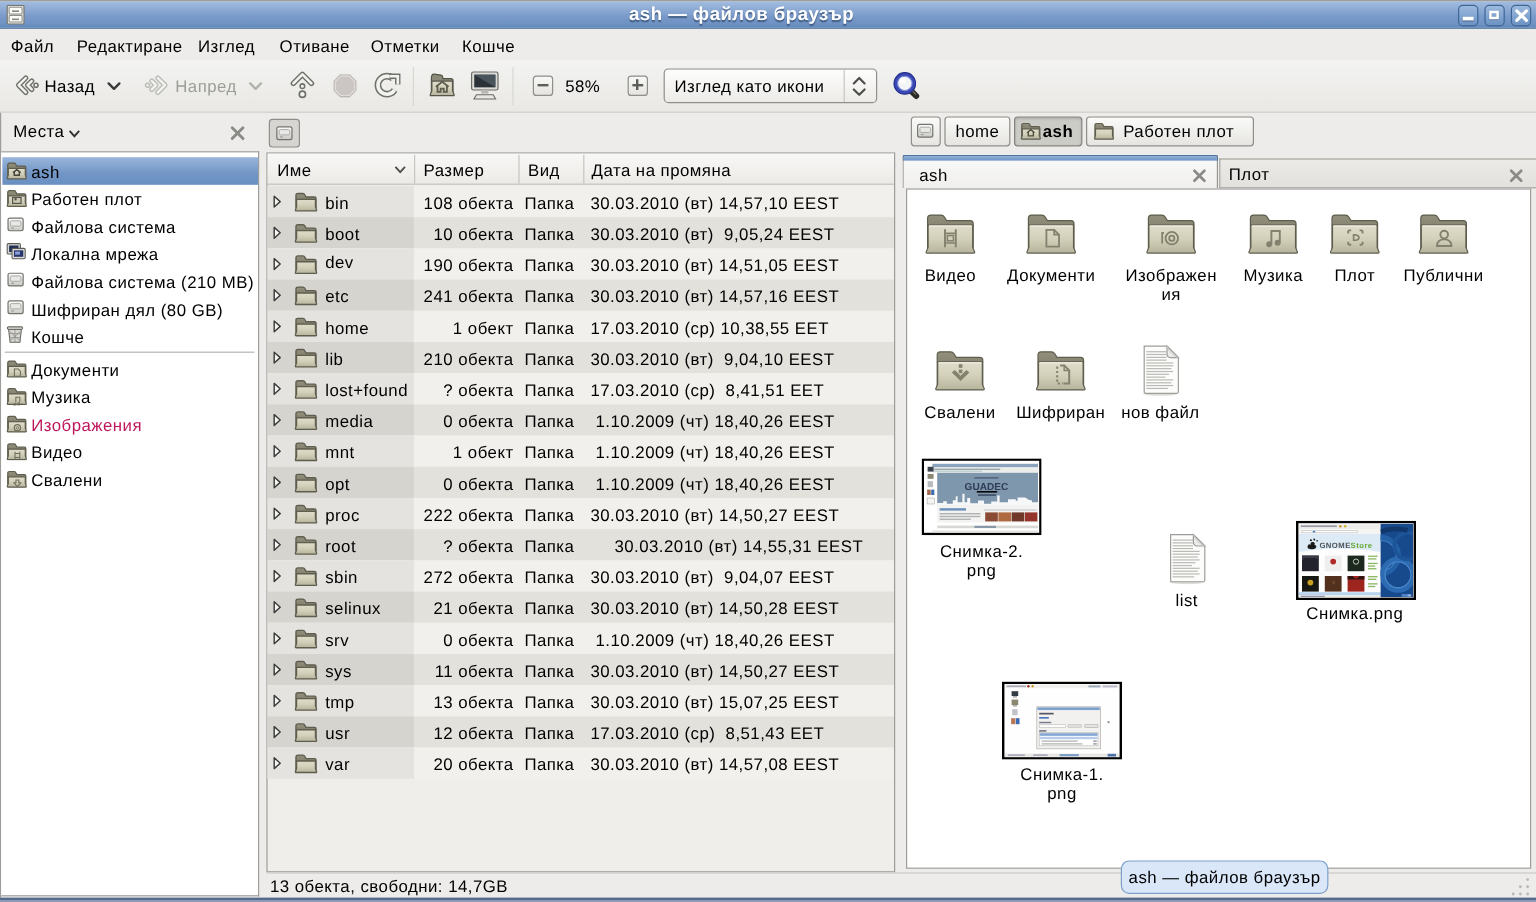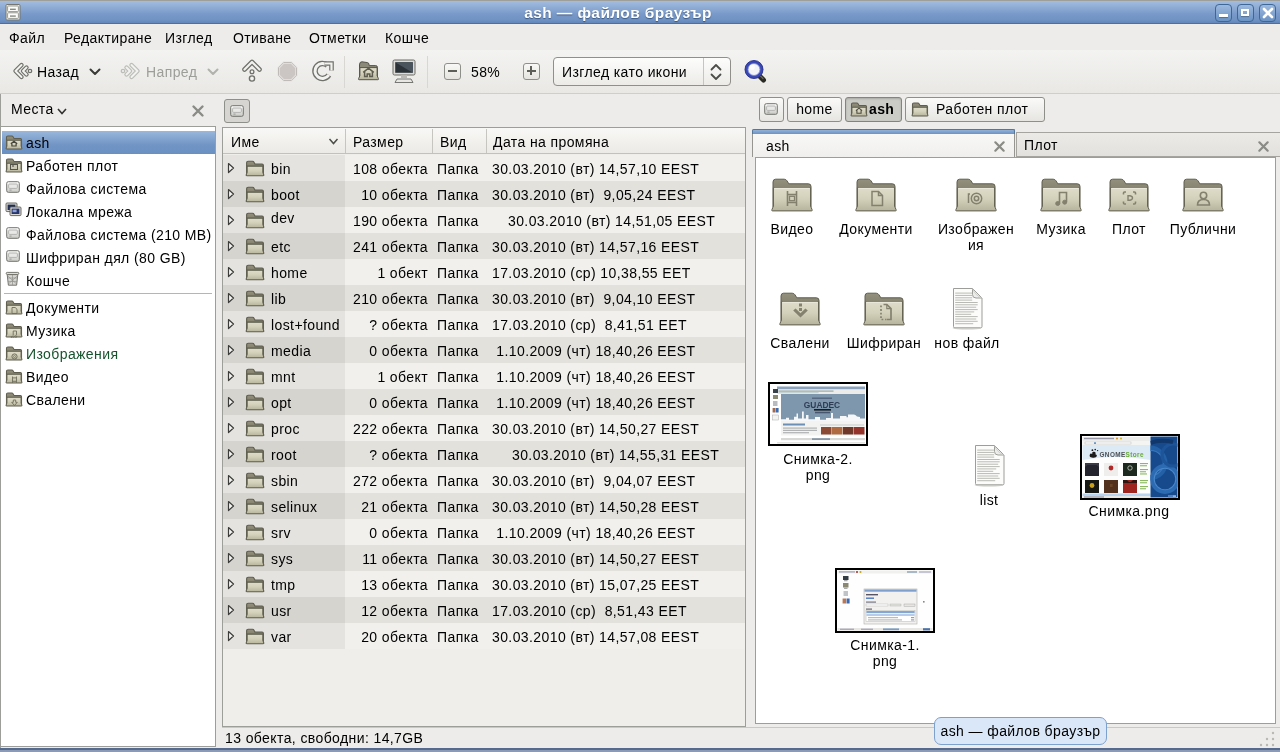--- a/index.html
+++ b/index.html
@@ -216,21 +216,21 @@
     <path d="M4.2 6 V1.5 H7.5 V5.4 M3.2 6.8 A1 1 0 1 0 3.3 6.8 M6.6 6.2 A1 1 0 1 0 6.7 6.2" fill="none" stroke="#6f6e5c" stroke-width=".9"></path>
   </svg>
 <div class="a" style="left:26px;top:323px;color:#000">Музика</div>
 <svg class="a" style="left:5px;top:345px" width="18" height="16">
     <use href="#sfold" width="18" height="16"></use>
   </svg>
 <svg class="a" style="left:9px;top:352px" width="11" height="9" viewBox="0 0 11 8">
     <circle cx="5.5" cy="4" r="2.6" fill="none" stroke="#6f6e5c" stroke-width="1"></circle>
     <circle cx="5.5" cy="4" r="1" fill="none" stroke="#6f6e5c" stroke-width=".7"></circle>
   </svg>
-<div class="a" style="left:26px;top:346px;color:#14532d">Изображения</div>
+<div class="a" style="left:26px;top:346px;color:#be185d">Изображения</div>
 <svg class="a" style="left:5px;top:368px" width="18" height="16">
     <use href="#sfold" width="18" height="16"></use>
   </svg>
 <svg class="a" style="left:9px;top:375px" width="11" height="9" viewBox="0 0 11 8">
     <path d="M3.5 1 V7.5 M7.5 1 V7.5 M3.8 2.4 H7.2 M3.8 5.8 H7.2" fill="none" stroke="#6f6e5c" stroke-width=".9"></path>
   </svg>
 <div class="a" style="left:26px;top:369px;color:#000">Видео</div>
 <svg class="a" style="left:5px;top:391px" width="18" height="16">
     <use href="#sfold" width="18" height="16"></use>
   </svg>
@@ -284,21 +284,21 @@
 <div class="a" style="left:223px;top:207px;width:122px;height:26px;background:#e4e3df"></div>
 <svg class="a" style="left:227px;top:214px" width="8" height="12" viewBox="0 0 8 12">
     <path d="M1.5 1.5 L6.5 6 1.5 10.5 Z" fill="#f6f6f4" stroke="#3c3c3a" stroke-width="1.2" stroke-linejoin="round"></path>
   </svg>
 <svg class="a" style="left:245px;top:211px" width="20" height="18">
     <use href="#sfold" width="20" height="18"></use>
   </svg>
 <div class="a" style="left:271px;top:210px">dev</div>
 <div class="a tr" style="left:346px;top:213px;width:82px">190 обекта</div>
 <div class="a" style="left:437px;top:213px">Папка</div>
-<div class="a" style="left:508px;top:213px;white-space:pre">30.03.2010 (вт) 14,51,05 EEST</div>
+<div class="a" style="left:492px;top:213px;white-space:pre">30.03.2010 (вт) 14,51,05 EEST</div>
 <div class="a" style="left:223px;top:233px;width:522px;height:26px;background:#e3e1dc"></div>
 <div class="a" style="left:223px;top:233px;width:122px;height:26px;background:#d6d4cf"></div>
 <svg class="a" style="left:227px;top:240px" width="8" height="12" viewBox="0 0 8 12">
     <path d="M1.5 1.5 L6.5 6 1.5 10.5 Z" fill="#f6f6f4" stroke="#3c3c3a" stroke-width="1.2" stroke-linejoin="round"></path>
   </svg>
 <svg class="a" style="left:245px;top:237px" width="20" height="18">
     <use href="#sfold" width="20" height="18"></use>
   </svg>
 <div class="a" style="left:271px;top:239px">etc</div>
 <div class="a tr" style="left:346px;top:239px;width:82px">241 обекта</div>

